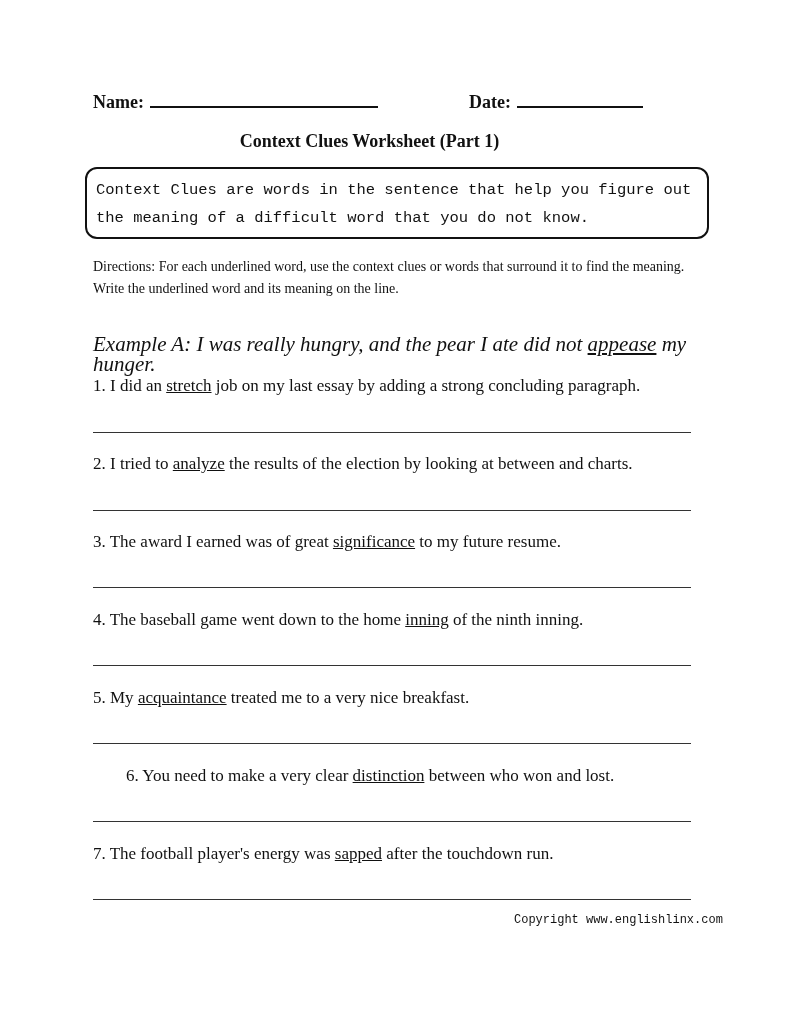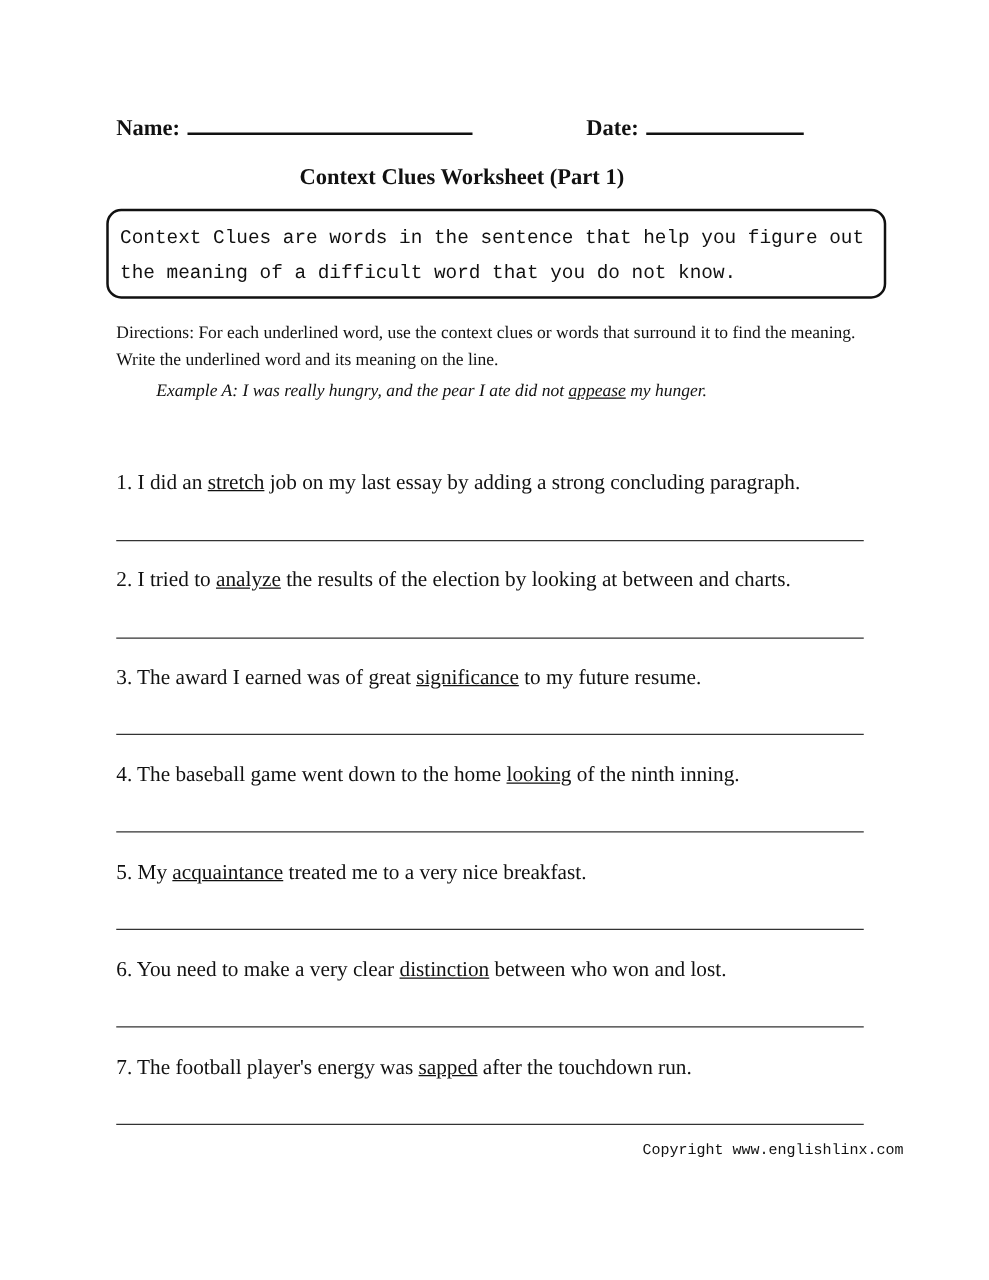--- a/index.html
+++ b/index.html
@@ -13,21 +13,21 @@
   #name-blank { width: 228px; margin-left: 6px; }
   .date-row { position: absolute; top: 92px; left: 469px; font-size: 18px; font-weight: bold; }
   #date-blank { width: 126px; margin-left: 6px; }
 
   .title { position: absolute; top: 131px; left: 0; width: 739px; text-align: center; font-size: 18px; font-weight: bold; }
 
   .def-box { position: absolute; top: 167px; left: 85px; width: 624px; height: 72px; border: 2px solid #111; border-radius: 12px; box-sizing: border-box; }
   .def-text { position: absolute; top: 176px; left: 96px; width: 612px; font-size: 15.5px; line-height: 28px; }
 
   .directions { position: absolute; top: 256px; left: 93px; width: 610px; font-size: 14px; line-height: 22px; }
-  .example { position: absolute; top: 304px; left: 93px; width: 610px; font-size: 14px; line-height: 20px; font-style: italic; margin-left: 32px; }
+  .example { position: absolute; top: 334px; left: 93px; width: 610px; font-size: 21px; line-height: 20px; font-style: italic; }
 
   .q { position: absolute; left: 93px; font-size: 17px; white-space: nowrap; }
   .u { text-decoration: underline; }
   .answer-line { position: absolute; left: 93px; width: 598px; height: 0; border-top: 1.5px solid #333; }
 
   .copyright { position: absolute; top: 913px; left: 514px; font-size: 12px; }
 </style>
 </head>
 <body>
 
@@ -51,25 +51,25 @@
 
 <div class="q serif" style="top:376px;"><span>1. I did an </span><span class="u">stretch</span><span> job on my last essay by adding a strong concluding paragraph.</span></div>
 <div class="answer-line" style="top:432px;"></div>
 
 <div class="q serif" style="top:454px;"><span>2. I tried to </span><span class="u">analyze</span><span> the results of the election by looking at between and charts.</span></div>
 <div class="answer-line" style="top:510px;"></div>
 
 <div class="q serif" style="top:532px;"><span>3. The award I earned was of great </span><span class="u">significance</span><span> to my future resume.</span></div>
 <div class="answer-line" style="top:587px;"></div>
 
-<div class="q serif" style="top:610px;"><span>4. The baseball game went down to the home </span><span class="u">looking</span><span> of the ninth inning.</span></div>
+<div class="q serif" style="top:610px;"><span>4. The baseball game went down to the home </span><span class="u">inning</span><span> of the ninth inning.</span></div>
 <div class="answer-line" style="top:665px;"></div>
 
 <div class="q serif" style="top:688px;"><span>5. My </span><span class="u">acquaintance</span><span> treated me to a very nice breakfast.</span></div>
 <div class="answer-line" style="top:743px;"></div>
 
-<div class="q serif" style="top:766px;"><span>6. You need to make a very clear </span><span class="u">distinction</span><span> between who won and lost.</span></div>
+<div class="q serif" style="top:766px;margin-left:33px;"><span>6. You need to make a very clear </span><span class="u">distinction</span><span> between who won and lost.</span></div>
 <div class="answer-line" style="top:821px;"></div>
 
 <div class="q serif" style="top:844px;"><span>7. The football player's energy was </span><span class="u">sapped</span><span> after the touchdown run.</span></div>
 <div class="answer-line" style="top:899px;"></div>
 
 <div class="copyright sans">Copyright www.englishlinx.com</div>
 
 </body></html>

